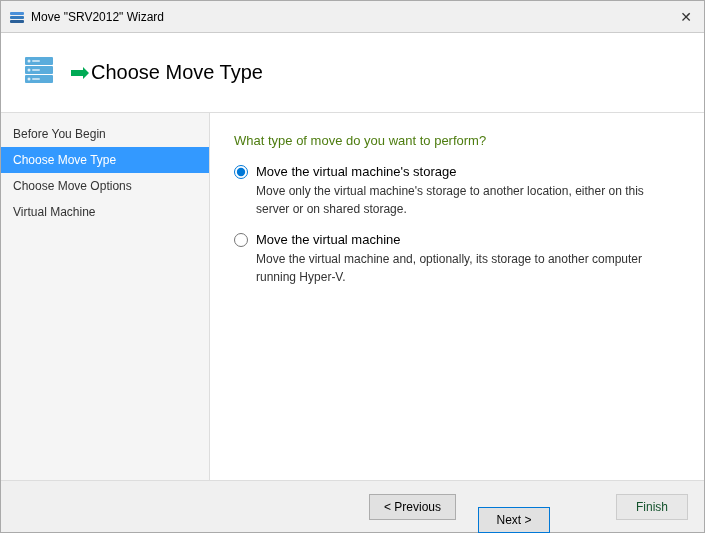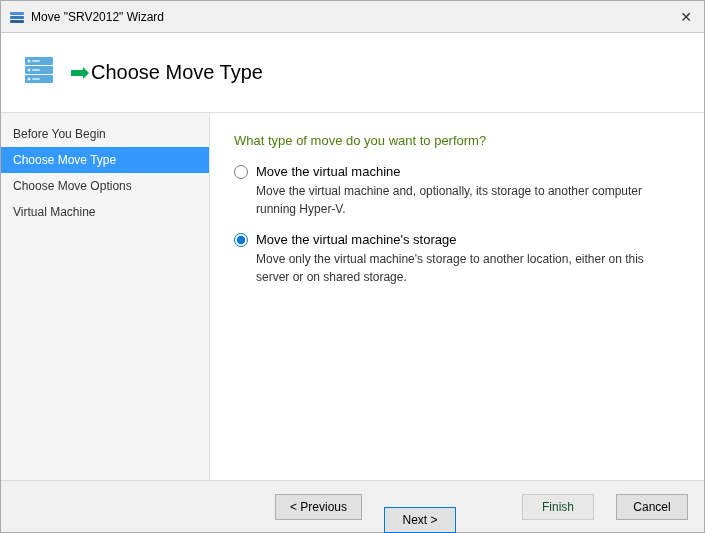--- a/index.html
+++ b/index.html
@@ -230,39 +230,38 @@
       <div class="sidebar-item">Virtual Machine</div>
     </div>
 
     <div class="content">
       <p class="content-question">What type of move do you want to perform?</p>
 
       <div class="radio-group">
 
         <div class="radio-option">
           <div class="radio-label-row">
+            <input class="radio-input" type="radio" name="move-type" id="move-storage" checked="" style="">
+            <label class="radio-label" for="move-storage">Move the virtual machine's storage</label>
+          </div>
+          <p class="radio-desc">Move only the virtual machine's storage to another location, either on this server or on shared storage.</p>
+        </div>
+
+        <div class="radio-option">
+          <div class="radio-label-row">
             <input class="radio-input" type="radio" name="move-type" id="move-vm" style="">
             <label class="radio-label" for="move-vm">Move the virtual machine</label>
           </div>
           <p class="radio-desc">Move the virtual machine and, optionally, its storage to another computer running Hyper-V.</p>
         </div>
 
-        <div class="radio-option">
-          <div class="radio-label-row">
-            <input class="radio-input" type="radio" name="move-type" id="move-storage" checked="" style="">
-            <label class="radio-label" for="move-storage">Move the virtual machine's storage</label>
-          </div>
-          <p class="radio-desc">Move only the virtual machine's storage to another location, either on this server or on shared storage.</p>
-        </div>
-
       </div>
     </div>
 
   </div>
 
   <div class="footer">
     <button class="btn">&lt; Previous</button>
     <button class="btn primary">Next &gt;</button>
     <button class="btn disabled" disabled="">Finish</button>
-    <button class="btn">Cancel</button>
   </div>
 
 </div>
 
 </body></html>

